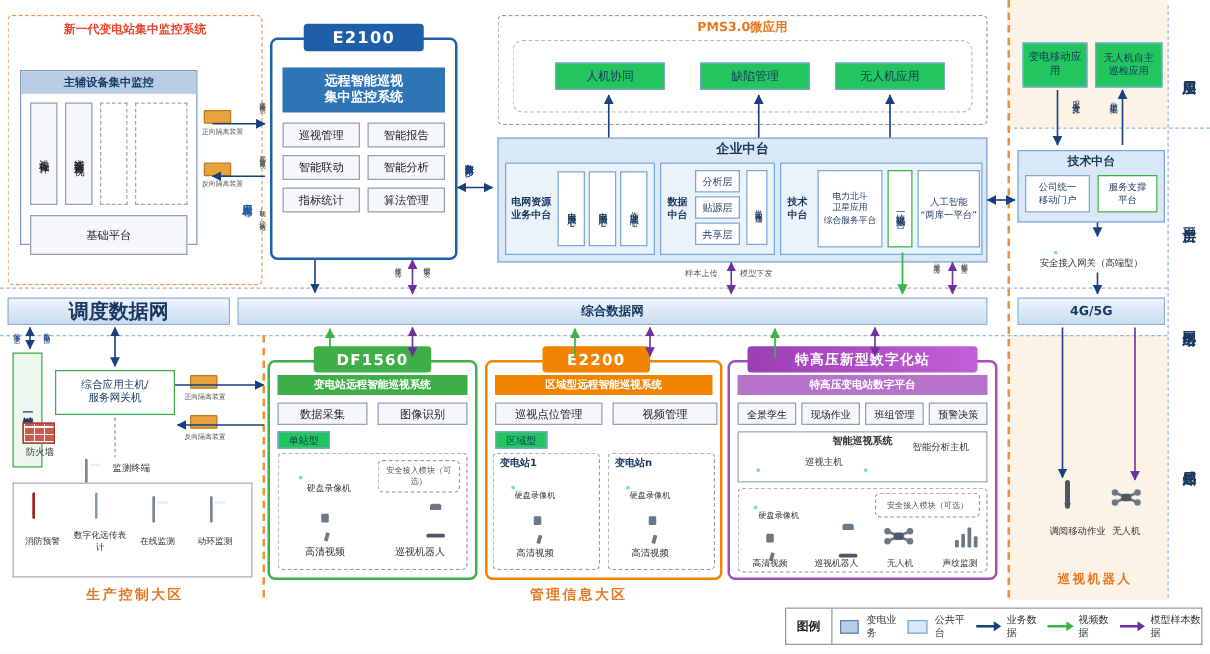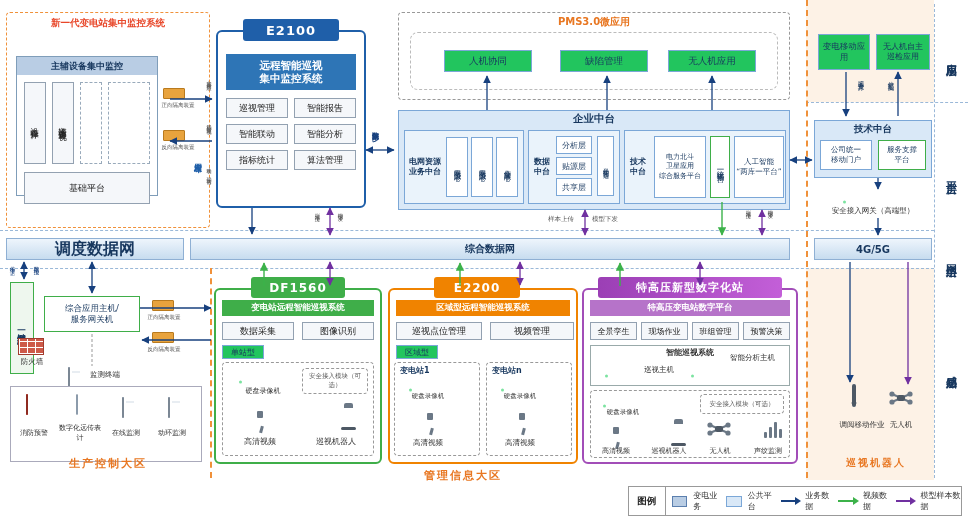--- a/index.html
+++ b/index.html
@@ -170,21 +170,21 @@
   <div class="abs" style="left:90px;top:370px;width:50px;font-size:7.5px;color:#333">监测终端</div>
   <div class="abs" style="left:10px;top:386px;width:192px;height:76px;border:1px solid #aab;background:#fff"></div>
   <span class="abs icon-fire" style="left:24px;top:395px"></span>
   <div class="abs center" style="left:8px;top:423px;width:52px;height:20px;font-size:7px;color:#333">消防预警</div>
   <span class="abs icon-meter" style="left:72px;top:395px"></span>
   <div class="abs center" style="left:56px;top:423px;width:48px;height:20px;font-size:7px;color:#333">数字化远传表计</div>
   <span class="abs icon-dev" style="left:116px;top:398px"></span>
   <div class="abs center" style="left:102px;top:423px;width:48px;height:20px;font-size:7px;color:#333">在线监测</div>
   <span class="abs icon-dev" style="left:160px;top:398px"></span>
   <div class="abs center" style="left:148px;top:423px;width:48px;height:20px;font-size:7px;color:#333">动环监测</div>
-  <div class="abs zlabel" style="left:48px;top:456px;width:120px;font-size:11px">生产控制大区</div>
+  <div class="abs zlabel" style="left:48px;top:468px;width:120px;font-size:11px">生产控制大区</div>
 
   
   <div class="abs" style="left:214px;top:288px;width:168px;height:176px;border:2.5px solid #3fae49;border-radius:6px;background:#fff"></div>
   <div class="abs tag" style="left:251px;top:277px;width:94px;height:21px;background:#3fae49;font-size:12px">DF1560</div>
   <div class="abs titlebar" style="left:222px;top:300px;width:152px;height:16px;background:#3fae49;font-size:8.5px">变电站远程智能巡视系统</div>
   <div class="abs chip" style="left:222px;top:322px;width:72px;height:18px;font-size:9px">数据采集</div>
   <div class="abs chip" style="left:302px;top:322px;width:72px;height:18px;font-size:9px">图像识别</div>
   <div class="abs bluechip" style="left:222px;top:345px;width:42px;height:14px;font-size:8px">单站型</div>
   <div class="abs dashed" style="left:222px;top:362px;width:152px;height:94px"></div>
   <span class="abs icon-nvr" style="left:236px;top:372px;width:56px;height:11px"></span>

